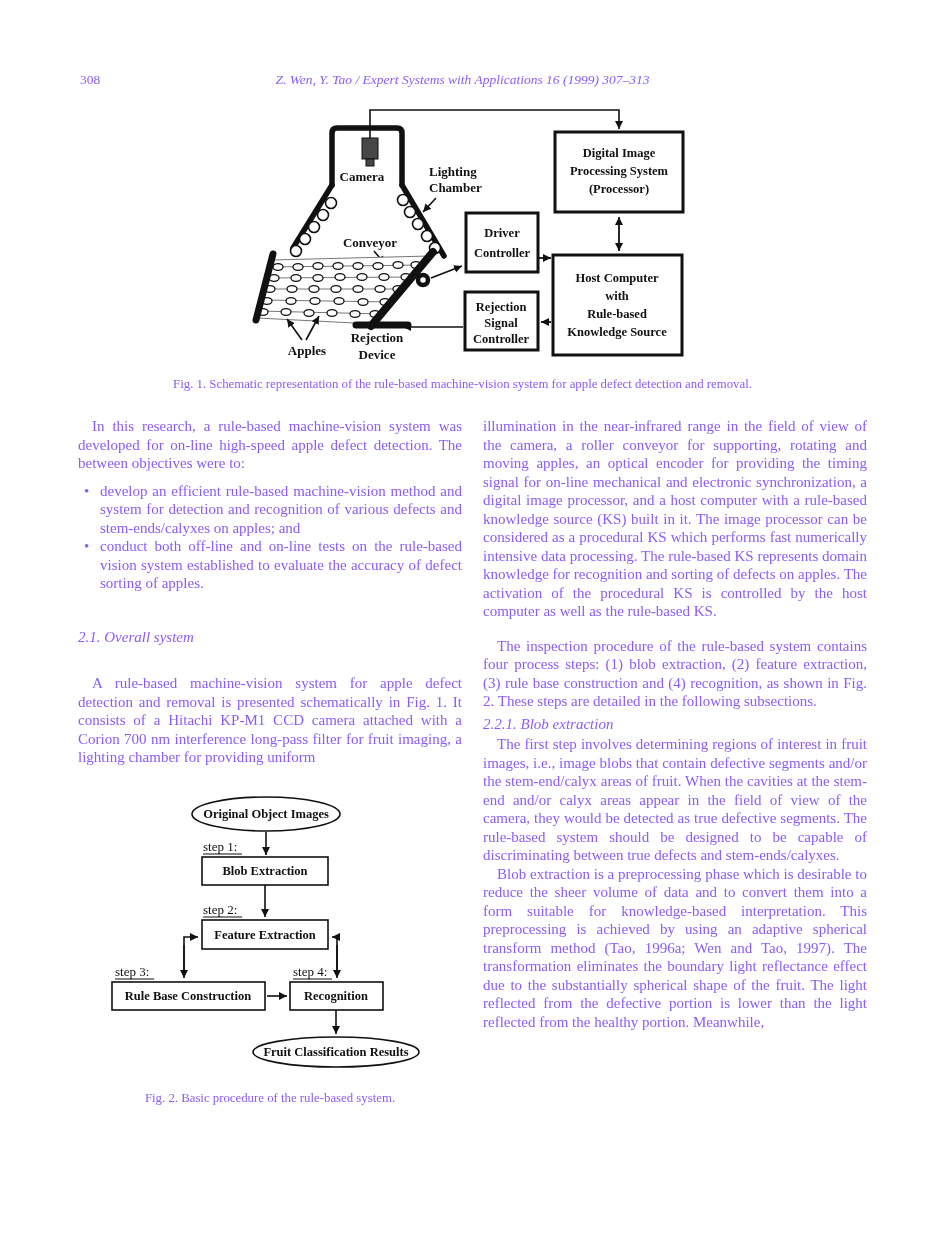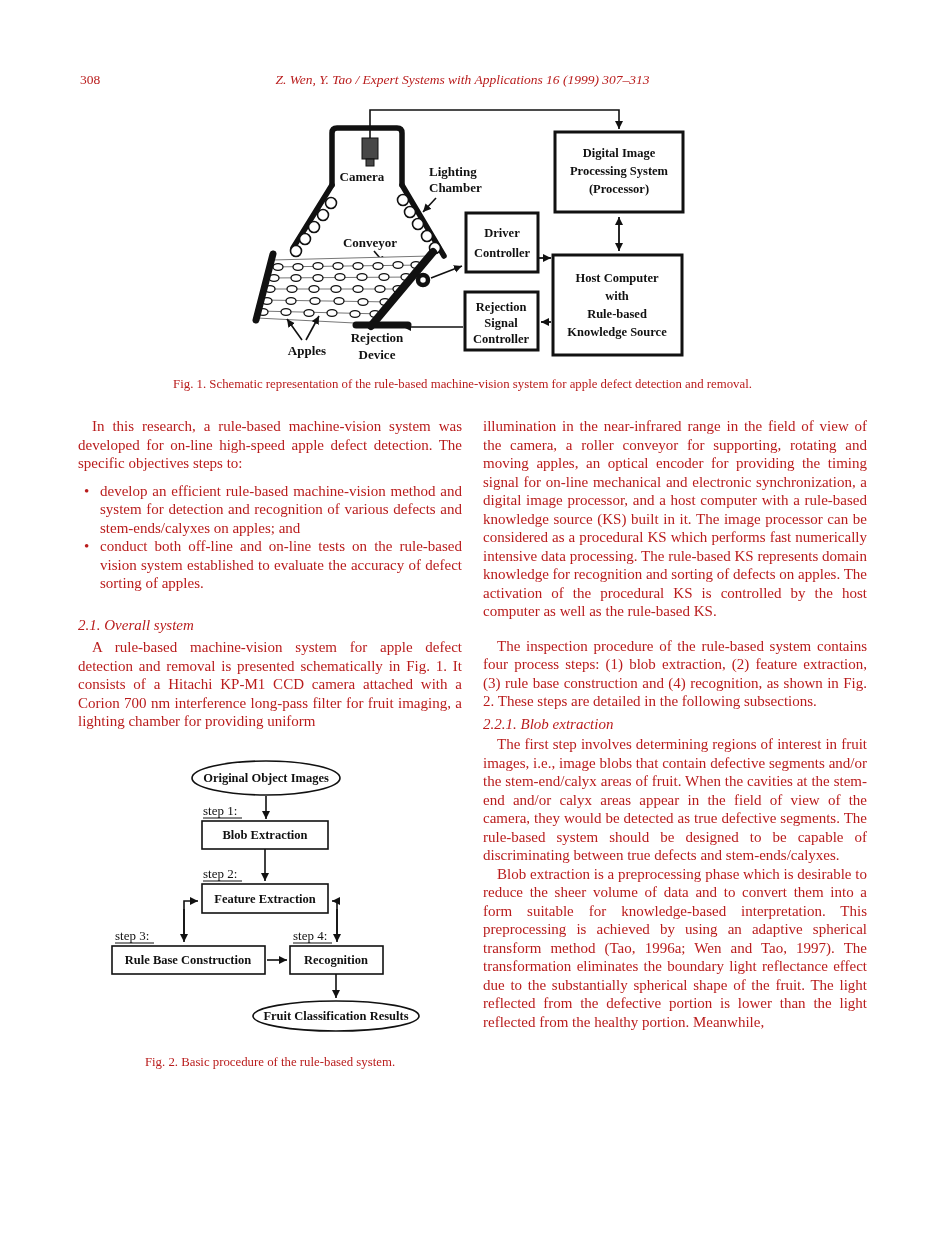--- a/index.html
+++ b/index.html
@@ -1,18 +1,18 @@
 <!DOCTYPE html>
 <html><head>
 <meta charset="utf-8">
 <style>
   html,body{margin:0;padding:0;background:#e8e8e8;}
   #page{
     position:relative;width:925px;height:1235px;background:#ffffff;
-    font-family:"Liberation Serif","DejaVu Serif",serif;color:#b91c1c;
+    font-family:"Liberation Serif","DejaVu Serif",serif;color:#8b5cf6;
     margin:0 auto;overflow:hidden;
   }
   .hdr-num{position:absolute;left:80px;top:72px;font-size:13.5px;}
   .hdr-run{position:absolute;left:0;right:0;top:72px;text-align:center;font-style:italic;font-size:13.5px;}
   .fig-caption{font-size:12.8px;text-align:center;}
   #cap1{position:absolute;left:0;right:0;top:377px;}
   .col{position:absolute;top:417px;width:384px;font-size:15px;line-height:18.5px;text-align:justify;}
   #leftcol{left:78px;}
   #rightcol{left:483px;}
   .col p{margin:0;}
@@ -171,33 +171,33 @@
 
     <line x1="369" y1="109" x2="369" y2="143" stroke="#111" stroke-width="1.8" marker-start="url(#ah1)" marker-end="url(#ah1)"></line>
     <line x1="289" y1="150" x2="301" y2="150" stroke="#111" stroke-width="1.8" marker-end="url(#ah1)"></line>
     <line x1="301" y1="214" x2="291" y2="214" stroke="#111" stroke-width="1.8" marker-end="url(#ah1)"></line>
     <line x1="213" y1="219" x2="153" y2="219" stroke="#111" stroke-width="1.6" marker-end="url(#ah1)"></line>
   </svg>
 
   <div id="cap1" class="fig-caption">Fig. 1. Schematic representation of the rule-based machine-vision system for apple defect detection and removal.</div>
 
   <div id="leftcol" class="col">
-    <p class="indent">In this research, a rule-based machine-vision system was developed for on-line high-speed apple defect detection. The specific objectives steps to:</p>
+    <p class="indent">In this research, a rule-based machine-vision system was developed for on-line high-speed apple defect detection. The between objectives were to:</p>
     <div class="bullets">
       <div class="bullet-item">
         <span class="dot">•</span>
         <span>develop an efficient rule-based machine-vision method and system for detection and recognition of various defects and stem-ends/calyxes on apples; and</span>
       </div>
       <div class="bullet-item">
         <span class="dot">•</span>
         <span>conduct both off-line and on-line tests on the rule-based vision system established to evaluate the accuracy of defect sorting of apples.</span>
       </div>
     </div>
-    <p class="sub-h" style="margin-top:23px;">2.1. Overall system</p>
-    <p class="indent" style="margin-top:4px;">A rule-based machine-vision system for apple defect detection and removal is presented schematically in Fig. 1. It consists of a Hitachi KP-M1 CCD camera attached with a Corion 700 nm interference long-pass filter for fruit imaging, a lighting chamber for providing uniform</p>
+    <p class="sub-h" style="margin-top:35px;">2.1. Overall system</p>
+    <p class="indent" style="margin-top:28px;">A rule-based machine-vision system for apple defect detection and removal is presented schematically in Fig. 1. It consists of a Hitachi KP-M1 CCD camera attached with a Corion 700 nm interference long-pass filter for fruit imaging, a lighting chamber for providing uniform</p>
 
     <div id="fig2wrap">
       <svg width="360" height="290" viewBox="0 0 360 290">
         <defs>
           <marker id="ah2" markerUnits="userSpaceOnUse" markerWidth="10" markerHeight="10" refX="8" refY="4" orient="auto-start-reverse">
             <path d="M0,0 L8,4 L0,8 Z" fill="#111"></path>
           </marker>
         </defs>
 
         <g>

